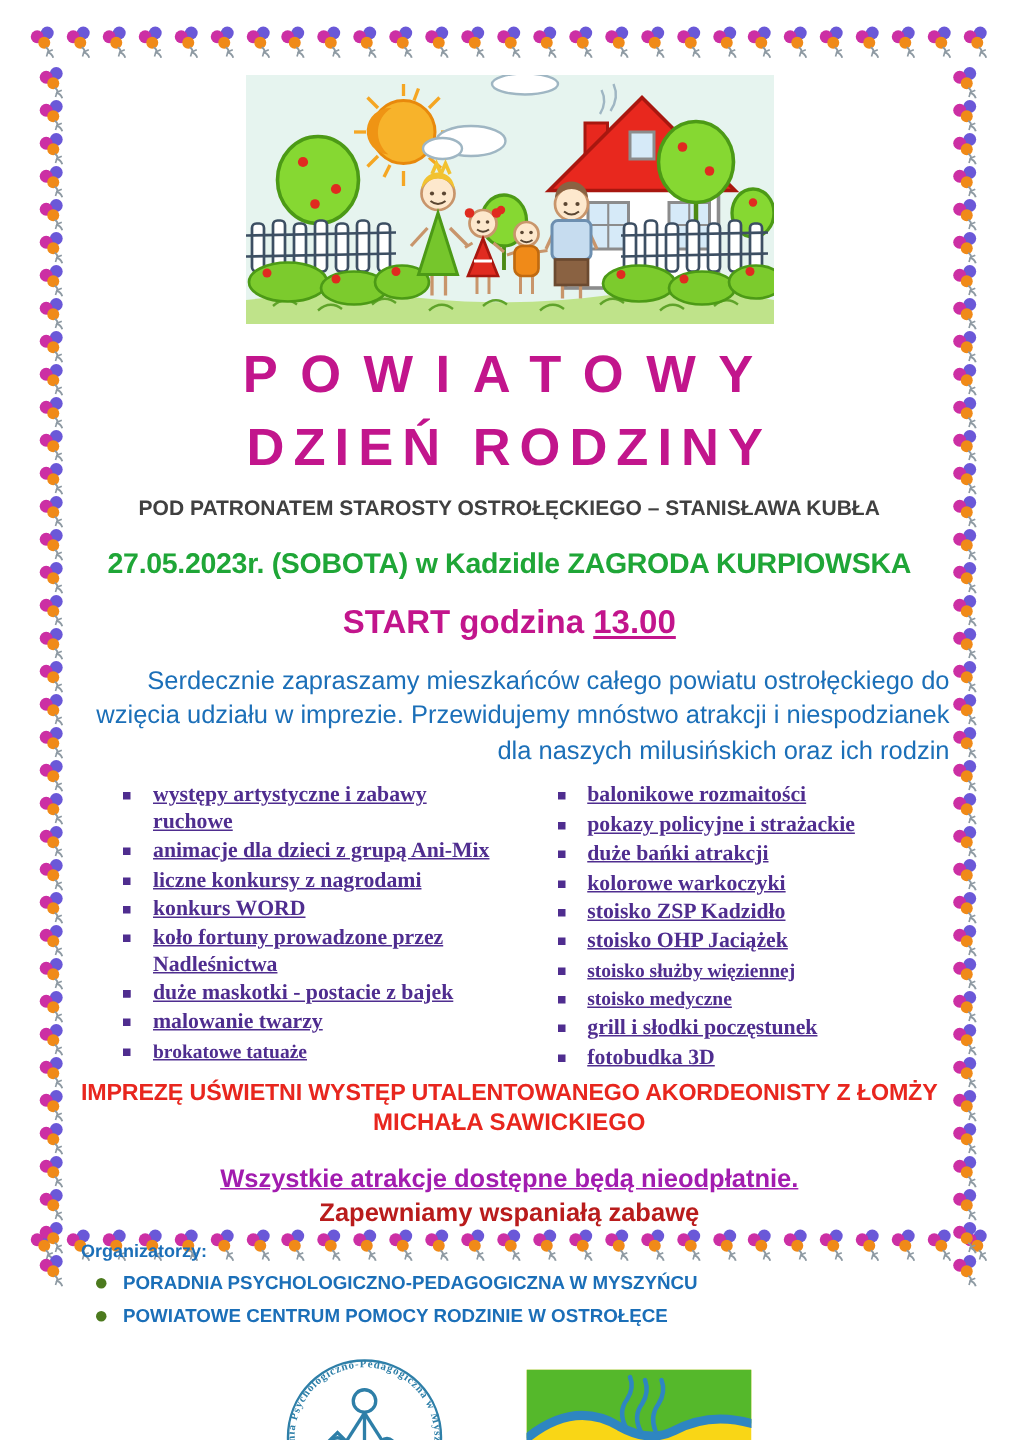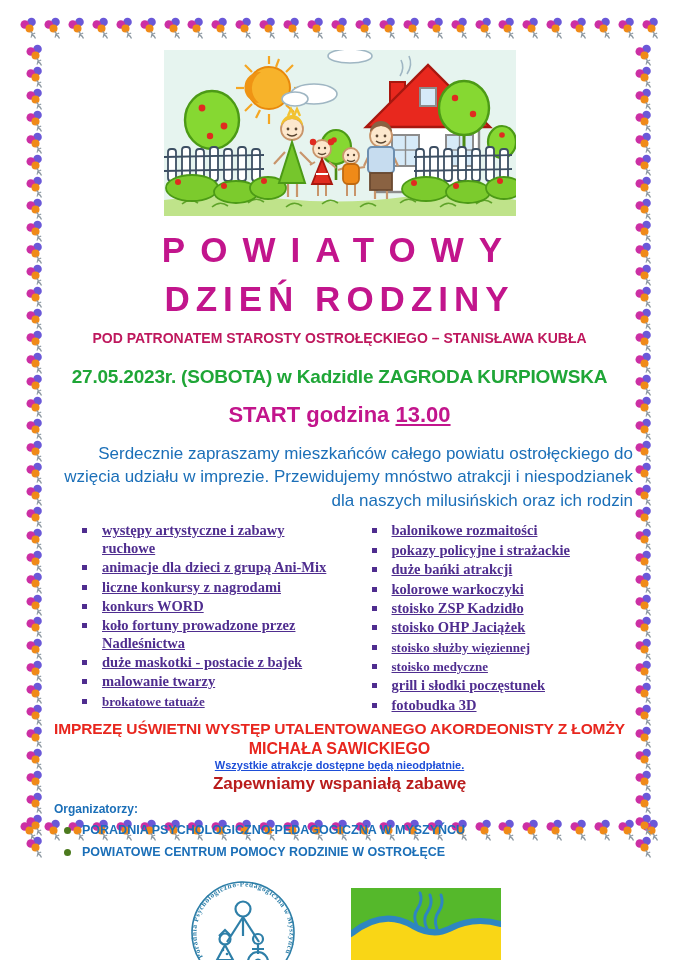--- a/index.html
+++ b/index.html
@@ -22,21 +22,21 @@
   
   .content{position:absolute;left:46px;right:46px;top:44px;text-align:center;}
   .illustration{width:352px;height:166px;margin:6px auto 0 auto;line-height:0;}
 
   .title{
     font-weight:bold;color:var(--title);font-size:35px;line-height:1.0;
     margin:0;white-space:nowrap;
   }
   .title.l1{margin-top:16px;letter-spacing:15px;}
   .title.l2{margin-top:14px;letter-spacing:6px;}
-  .patronage{margin-top:14px;font-size:14px;font-weight:bold;color:#be185d;white-space:nowrap;}
+  .patronage{margin-top:14px;font-size:14px;font-weight:bold;color:#404040;white-space:nowrap;}
   .dateline{margin-top:20px;font-size:19px;font-weight:bold;color:var(--date_green);white-space:nowrap;letter-spacing:-0.2px;}
   .startline{margin-top:14px;font-size:22px;font-weight:bold;color:var(--start);}
   .startline .time{text-decoration:underline;}
   .intro{
     margin:14px auto 0 auto;max-width:596px;font-size:17px;font-weight:normal;
     color:var(--intro_blue);line-height:1.38;text-align:right;
   }
 
   .columns{display:flex;text-align:left;margin-top:10px;}
   .columns ul{list-style:none;margin:0;padding:0;width:50%;}
@@ -49,21 +49,21 @@
     margin-bottom:2px;
     text-decoration:underline;
   }
   .columns li .blt{
     position:absolute;left:4px;top:6px;width:5px;height:5px;background:var(--bullet_purple);
   }
   .columns li .txt.small{font-size:13px;}
 
   .highlight{margin-top:4px;font-size:15.5px;font-weight:bold;color:var(--highlight_red);white-space:nowrap;letter-spacing:-0.1px;}
   .highlight2{margin-top:2px;font-size:16px;font-weight:bold;color:var(--highlight_red);}
-  .free{margin-top:1px;font-size:11px;font-weight:bold;text-decoration:underline;color:#1d4ed8;}
+  .free{margin-top:18px;font-size:17px;font-weight:bold;text-decoration:underline;color:#a21caf;}
   .fun{margin-top:3px;font-size:17px;font-weight:bold;color:#b91c1c;}
 
   .org-label{margin-top:8px;text-align:left;font-size:12px;font-weight:bold;color:var(--organizer_blue);padding-left:8px;}
   .org-list{list-style:none;margin:4px 0 0 0;padding:0;text-align:left;}
   .org-list li{
     position:relative;padding-left:36px;font-size:12.5px;font-weight:bold;
     color:var(--organizer_blue);line-height:1.75;
   }
   .org-list li .blt{
     position:absolute;left:18px;top:7px;width:7px;height:7px;border-radius:50%;

